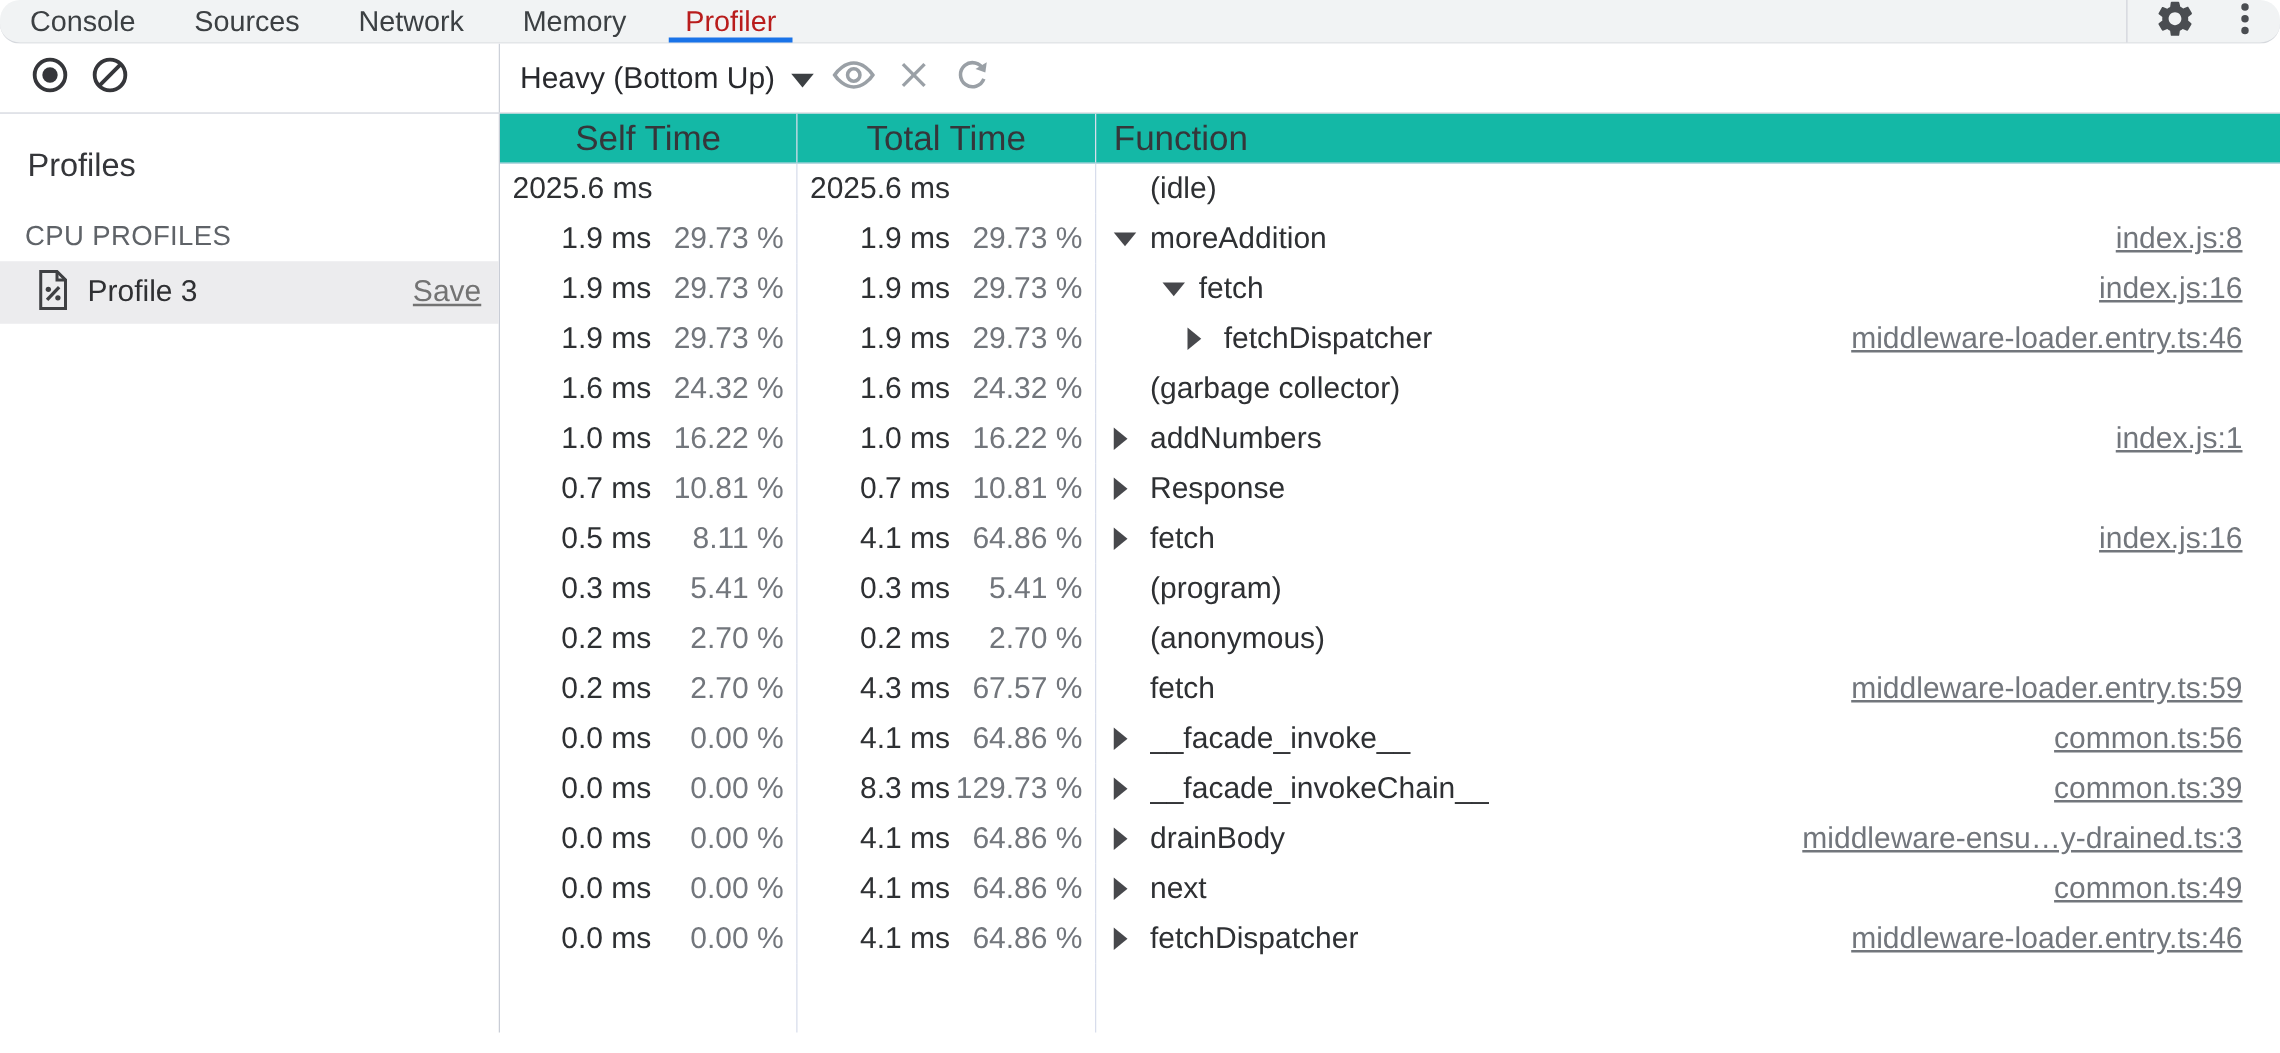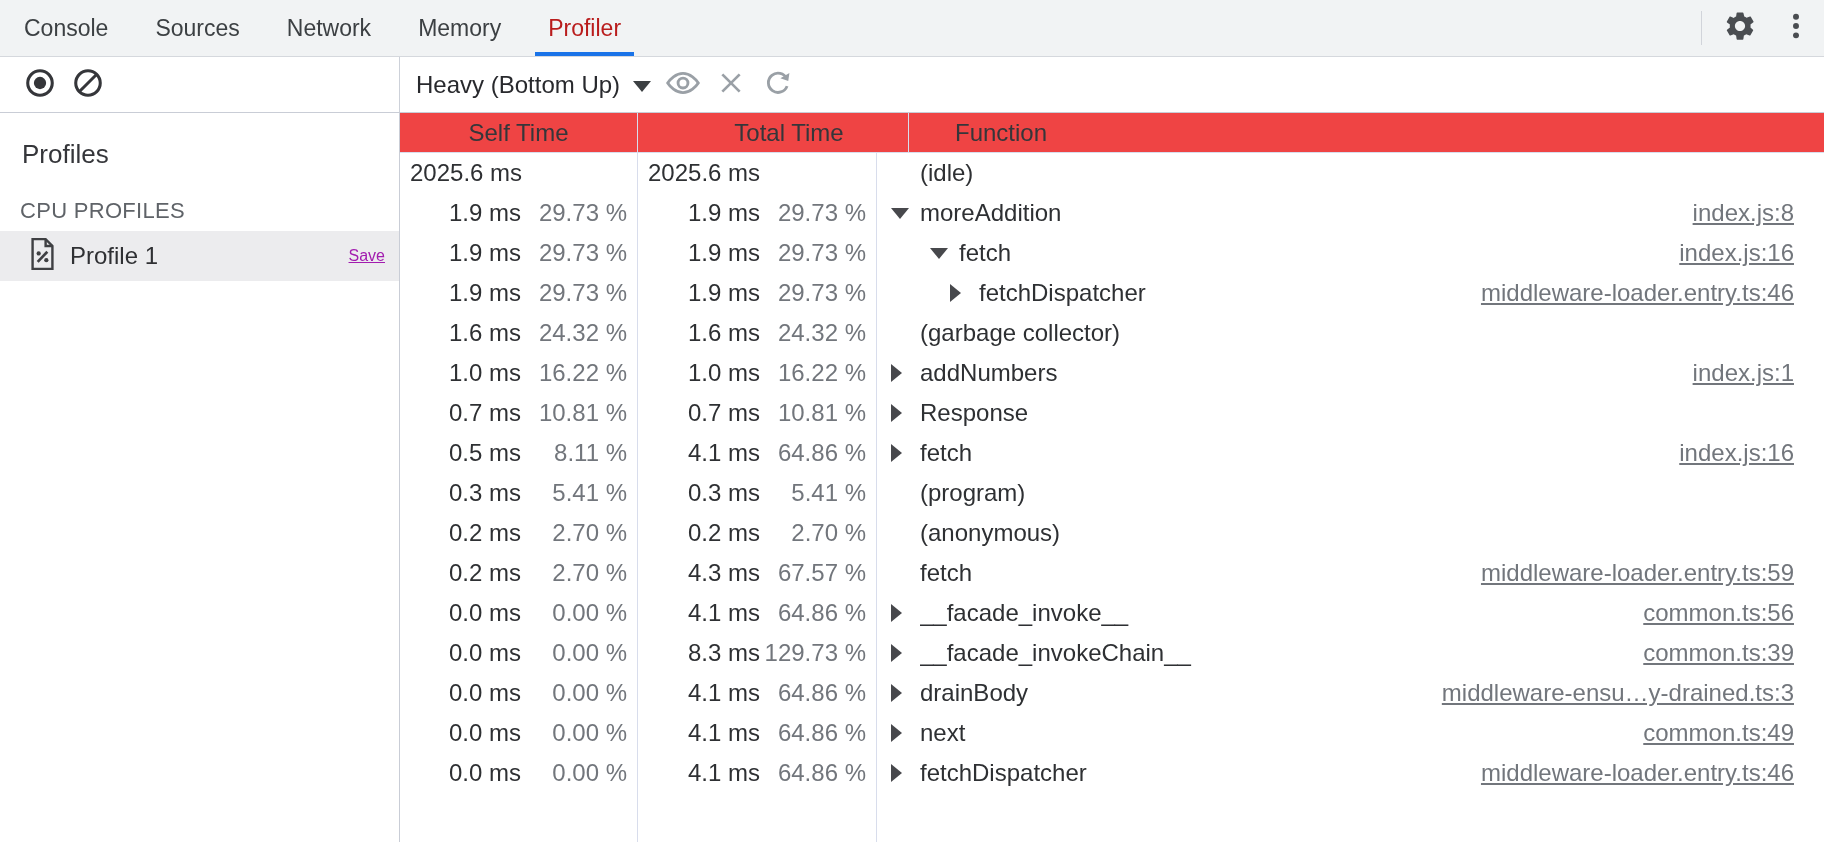--- a/index.html
+++ b/index.html
@@ -1,21 +1,21 @@
 <!DOCTYPE html>
 <html><head>
 <meta charset="utf-8">
 <style>
   * { margin:0; padding:0; box-sizing:border-box; }
   html,body { width:1824px; height:842px; overflow:hidden; background:#fff;
     font-family:"Liberation Sans","DejaVu Sans",sans-serif; color:#2e3033; }
 
   
-  .tabbar { height:57px; background:#f1f3f4; border-bottom:1px solid #d5d8dd;
-    display:flex; align-items:center; }
+  .tabbar { height:35px; background:#f1f3f4; border-bottom:1px solid #d5d8dd;
+    display:flex; align-items:center;border-radius:16px; }
   .tab { padding:0 23px; height:100%; display:flex; align-items:center;
     font-size:23px; color:#3c4043; position:relative; cursor:default; margin-left:1px;}
   .tab.active { color:#b91c1c; }
   .tab.active::after { content:""; position:absolute; left:10px; right:10px;
     bottom:0; height:4px; background:#1a73e8; }
   .tabbar-spacer { flex:1; }
   .tabbar-divider { width:1px; height:34px; background:#d1d4da; margin-right:10px; }
   .iconbtn { width:56px; height:100%; display:flex; align-items:center; justify-content:center; }
 
   
@@ -29,30 +29,30 @@
 
   
   .content { display:flex; height:735px; }
 
   .sidebar { width:400px; flex:none; border-right:1px solid #c9cdd6; background:#fff; }
   .sidebar-title { font-size:26px; color:#35363a; padding:27px 0 0 22px; line-height:28px; }
   .cpu-heading { font-size:22px; color:#5f6368; padding:30px 0 0 20px; line-height:26px; letter-spacing:0.3px;}
   .profile-item { margin-top:7px; height:50px; background:#ececee; display:flex;
     align-items:center; padding:0 14px 0 28px; gap:13px; }
   .profile-name { font-size:24px; color:#2f3033; flex:1; }
-  .save-link { font-size:16px; color:#a21caf; text-decoration:underline; cursor:pointer; }
+  .save-link { font-size:24px; color:#737373; text-decoration:underline; cursor:pointer; }
 
   .main { flex:1; min-width:0; display:flex; flex-direction:column; background:#fff; }
 
   .col-self  { width:238px; flex:none; border-right:1px solid #d8ddec; }
   .col-total { width:239px; flex:none; border-right:1px solid #d8ddec; }
   .col-fn    { flex:1; min-width:0; }
 
-  .grid-header { height:40px; flex:none; display:flex; background:#ef4444;
-    border-bottom:1px solid #d8ddec; font-size:24px; color:#35363a;gap:32px; }
+  .grid-header { height:40px; flex:none; display:flex; background:#14b8a6;
+    border-bottom:1px solid #d8ddec; font-size:28px; color:#35363a; }
   .grid-header .hcell { display:flex; align-items:center; }
   .grid-header .center { justify-content:center; }
   .grid-header .left { padding-left:14px; }
 
   .grid-body { flex:none; }
   .grid-row { height:40px; display:flex; font-size:24px; }
   .cell-time { display:flex; align-items:center; padding:0 10px; }
   .ms  { flex:1; text-align:right; color:#2e3033; white-space:nowrap; }
   .ms.left { text-align:left; }
   .pct { width:106px; flex:none; text-align:right; color:#72767c; white-space:nowrap; }
@@ -156,21 +156,21 @@
     <div class="profile-item">
       <span>
         <svg width="29" height="34" viewBox="0 0 20 24">
           <path d="M3 1.5 h9.2 l4.8 4.8 V22.5 H3 Z" fill="none" stroke="#3f4043" stroke-width="1.7"></path>
           <path d="M12.2 1.5 v4.8 h4.8" fill="none" stroke="#3f4043" stroke-width="1.7"></path>
           <line x1="6.6" y1="17.6" x2="13.4" y2="10.4" stroke="#3f4043" stroke-width="1.9"></line>
           <circle cx="7.3" cy="11.6" r="1.5" fill="#3f4043"></circle>
           <circle cx="12.7" cy="16.4" r="1.5" fill="#3f4043"></circle>
         </svg>
       </span>
-      <span class="profile-name">Profile 1</span>
+      <span class="profile-name">Profile 3</span>
       <a class="save-link">Save</a>
     </div>
   </div>
 
   <div class="main">
     <div class="grid-header">
       <div class="hcell center col-self">Self Time</div>
       <div class="hcell center col-total">Total Time</div>
       <div class="hcell left col-fn">Function</div>
     </div>

